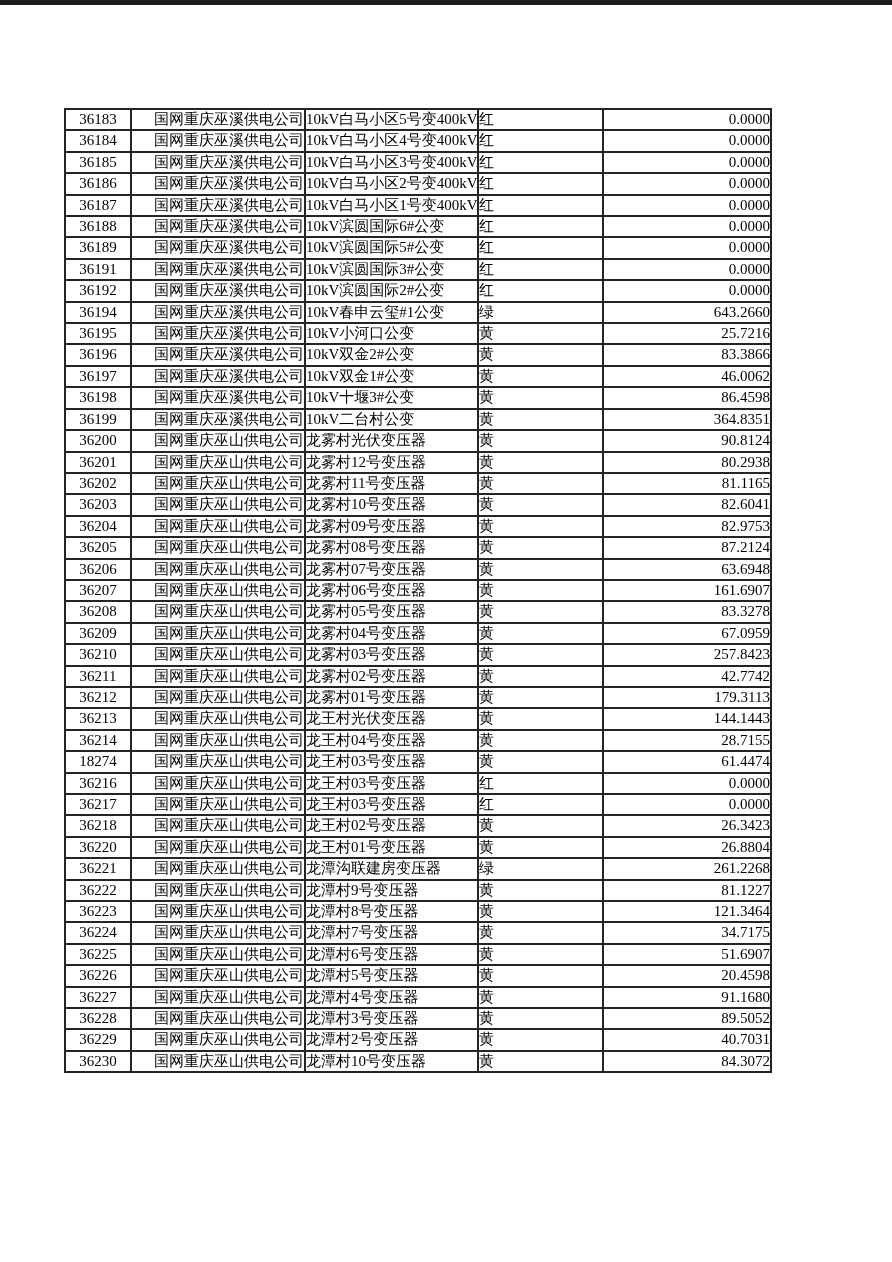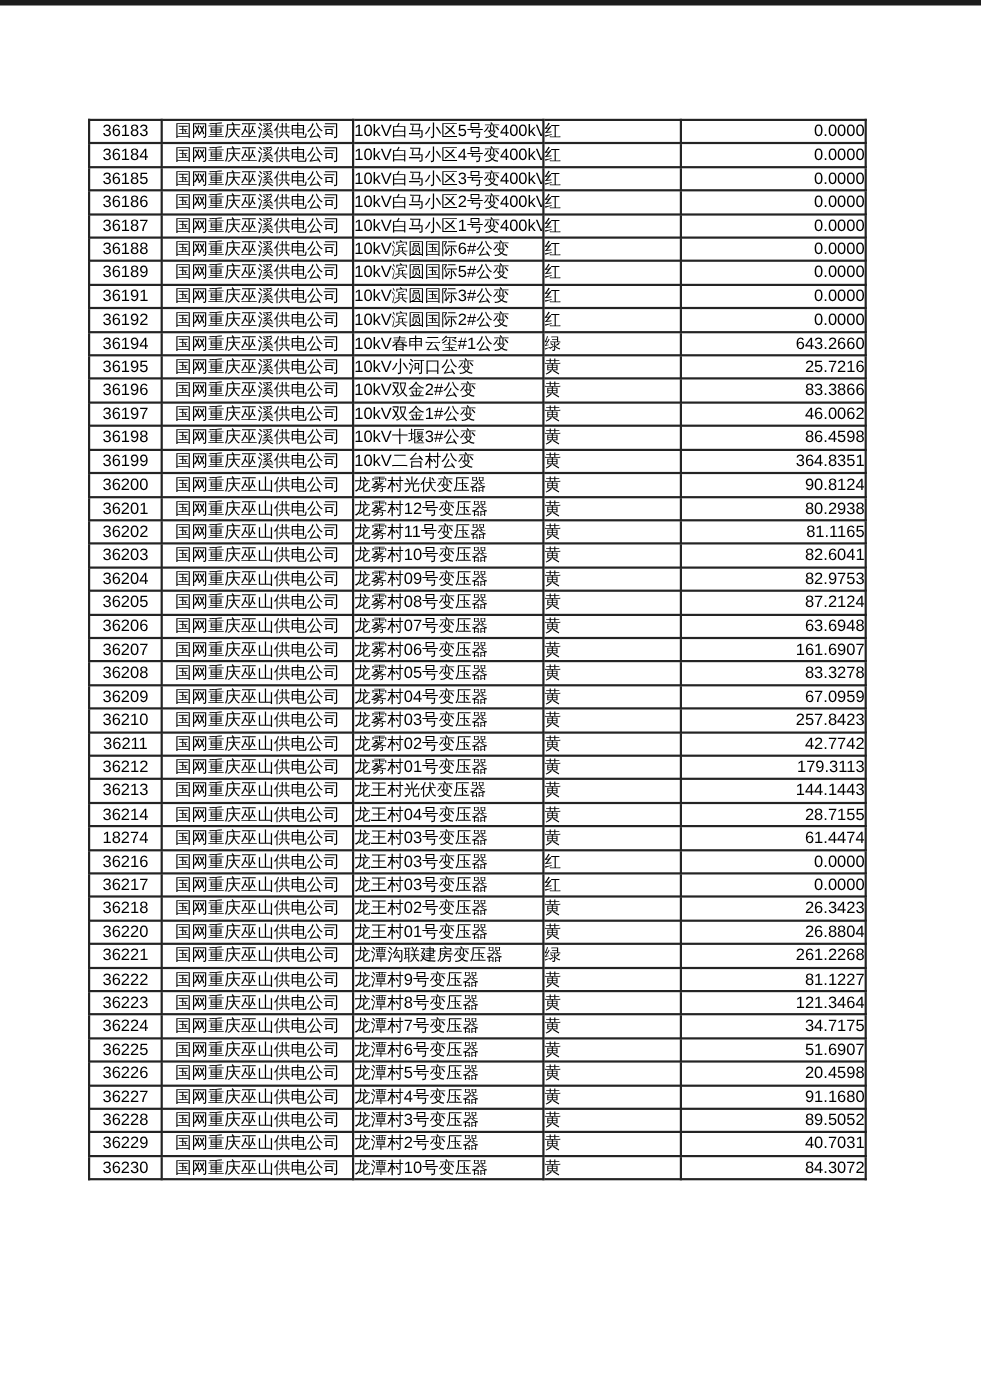--- a/index.html
+++ b/index.html
@@ -10,37 +10,38 @@
     font-family: "Liberation Sans", "DejaVu Sans", sans-serif;
     color: #000000;
     overflow: hidden;
   }
   .top-bar {
     position: absolute; top: 0; left: 0;
     width: 892px; height: 5px;
     background: #1c1c1c;
   }
   table.grid {
-    position: absolute; left: 80px; top: 108px;
+    position: absolute; left: 64px; top: 108px;
     border-collapse: collapse;
     table-layout: fixed;
     width: 706px;
+    font-family: Liberation Serif, serif;
   }
   table.grid td {
     border: 2px solid #242424;
     height: 19.4px;
     font-size: 15px;
     line-height: 19.4px;
     padding: 0;
     overflow: hidden;
     white-space: nowrap;
     background: #ffffff;
   }
   td.c-id     { width: 66px;  text-align: center; }
-  td.c-company{ width: 174px; text-align: center; padding-left: 4px; }
+  td.c-company{ width: 174px; text-align: right; padding-left: 4px; }
   td.c-device { width: 173px; text-align: left; padding-left: 4px; }
   td.c-status { width: 125px; text-align: left; padding-left: 3px; }
   td.c-value  { width: 168px; text-align: right; }
 </style>
 </head>
 <body>
 
 <div class="top-bar"></div>
 
 <table class="grid">

